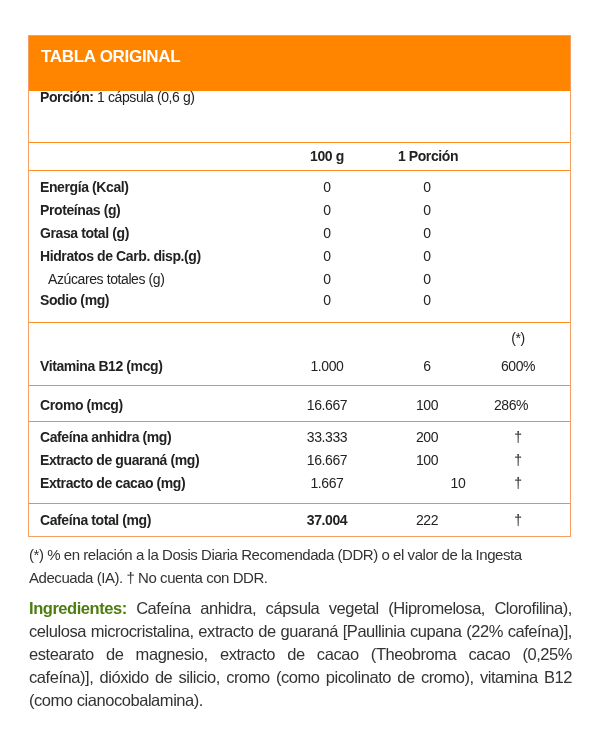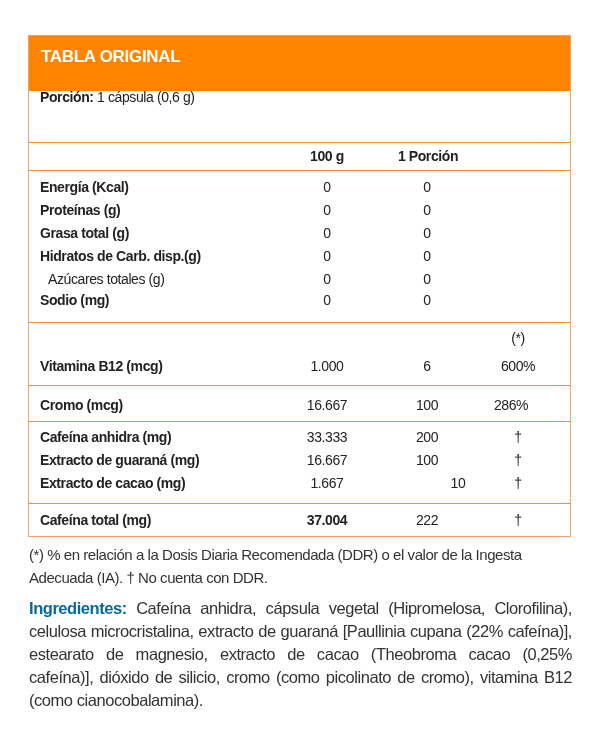--- a/index.html
+++ b/index.html
@@ -134,14 +134,14 @@
     <div class="txt b label" style="top:476px;">Cafeína total (mg)</div>
     <div class="txt c" style="left:298px; top:476px;font-weight:bold;">37.004</div>
     <div class="txt c" style="left:398px; top:476px;">222</div>
     <div class="txt c" style="left:489px; top:476px;">†</div>
   </div>
 </div>
 
 <div class="footnote">(*) % en relación a la Dosis Diaria Recomendada (DDR) o el valor de la Ingesta Adecuada (IA). † No cuenta con DDR.</div>
 
 <div class="ingredients">
-  <span class="b" style="color:#0369a1;">Ingredientes:</span><span> Cafeína anhidra, cápsula vegetal (Hipromelosa, Clorofilina), celulosa microcristalina, extracto de guaraná [Paullinia cupana (22% cafeína)], estearato de magnesio, extracto de cacao (Theobroma cacao (0,25% cafeína)], dióxido de silicio, cromo (como picolinato de cromo), vitamina B12 (como cianocobalamina).</span>
+  <span class="b" style="color:#4d7c0f;">Ingredientes:</span><span> Cafeína anhidra, cápsula vegetal (Hipromelosa, Clorofilina), celulosa microcristalina, extracto de guaraná [Paullinia cupana (22% cafeína)], estearato de magnesio, extracto de cacao (Theobroma cacao (0,25% cafeína)], dióxido de silicio, cromo (como picolinato de cromo), vitamina B12 (como cianocobalamina).</span>
 </div>
 
 </body></html>

